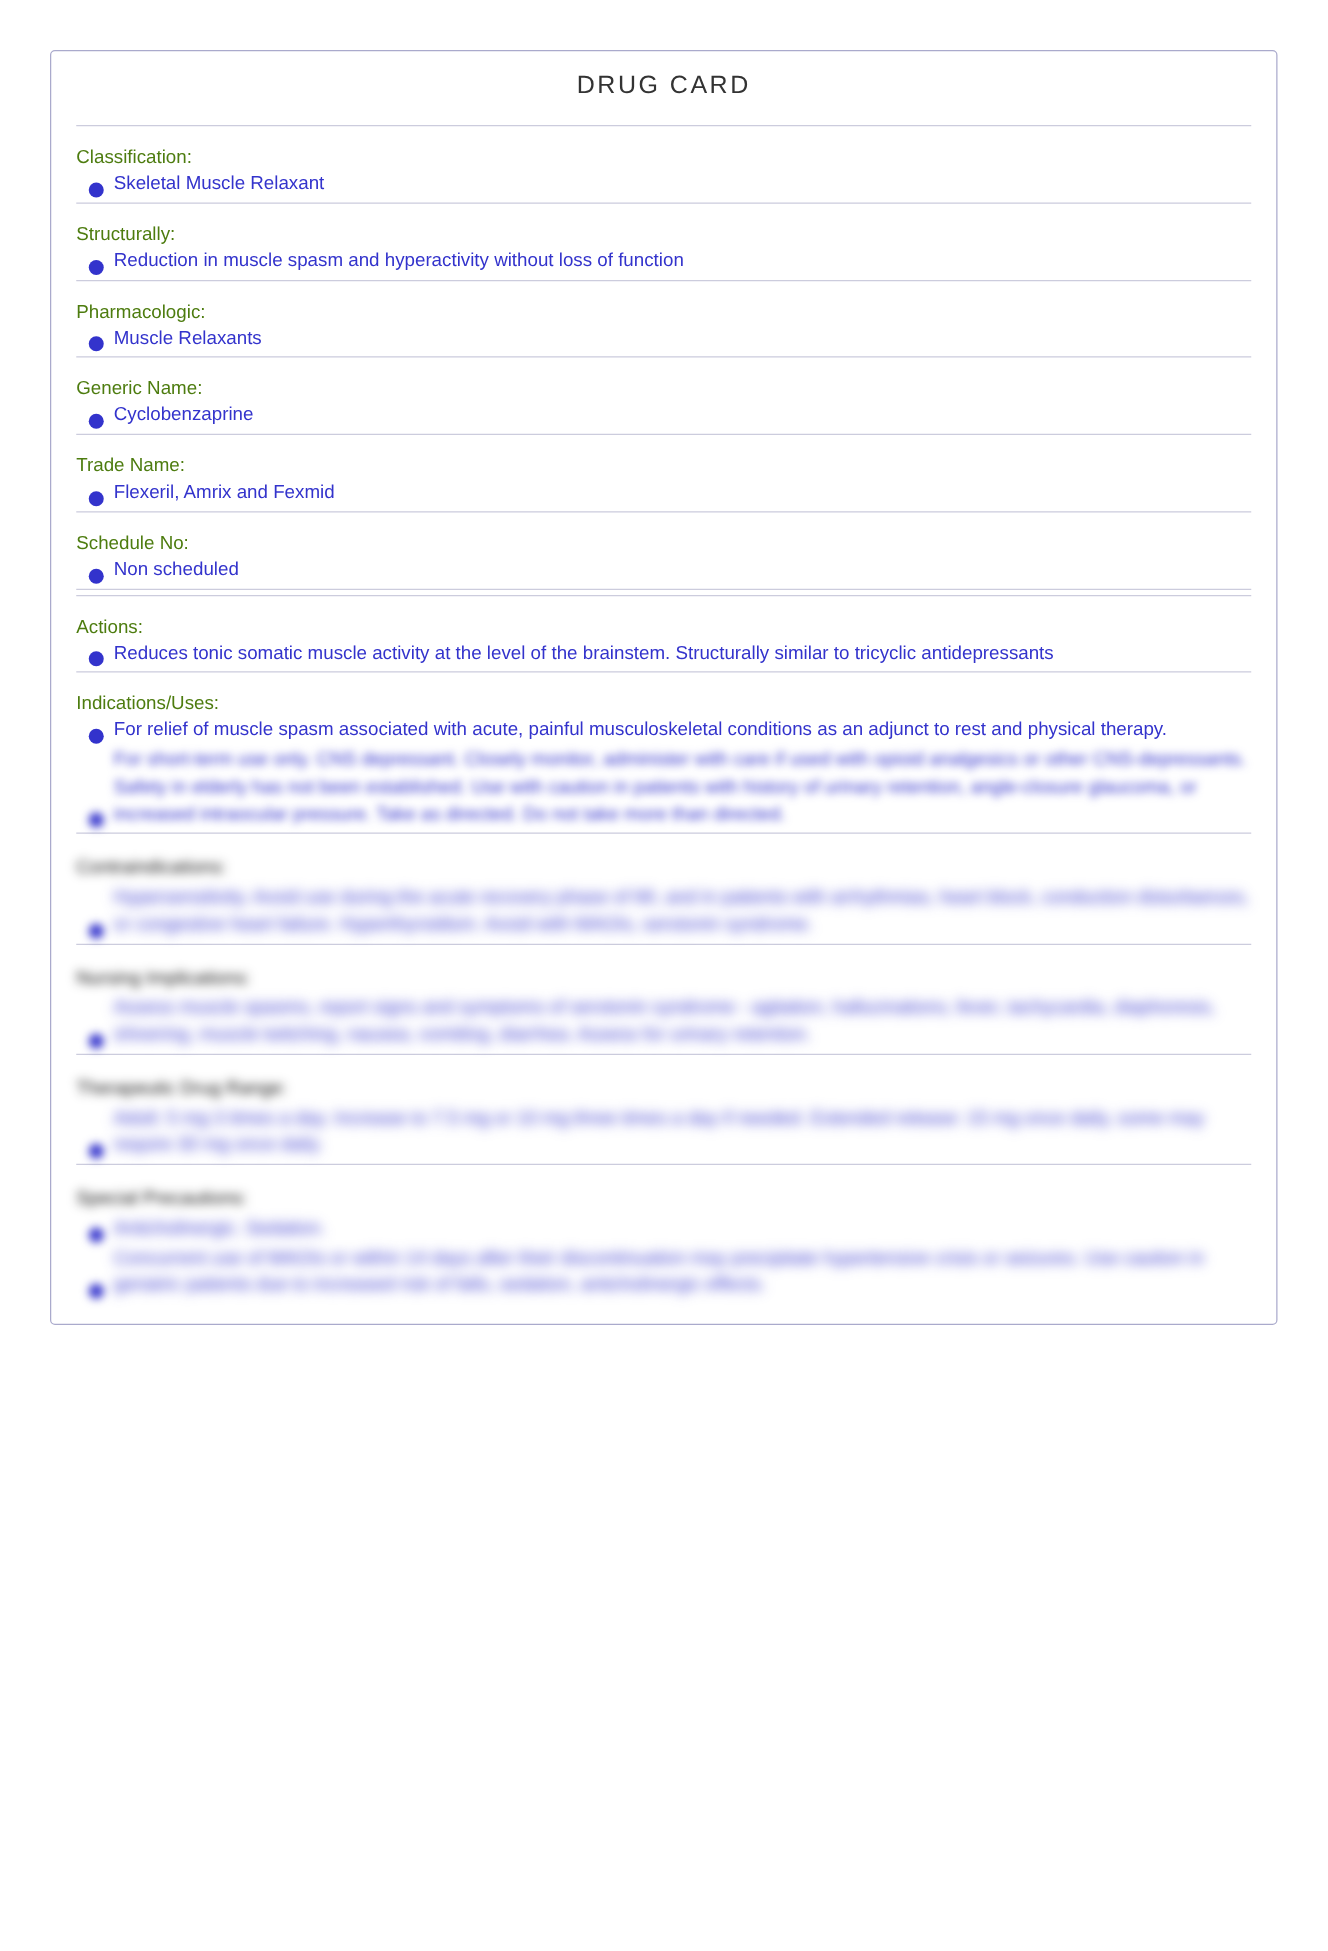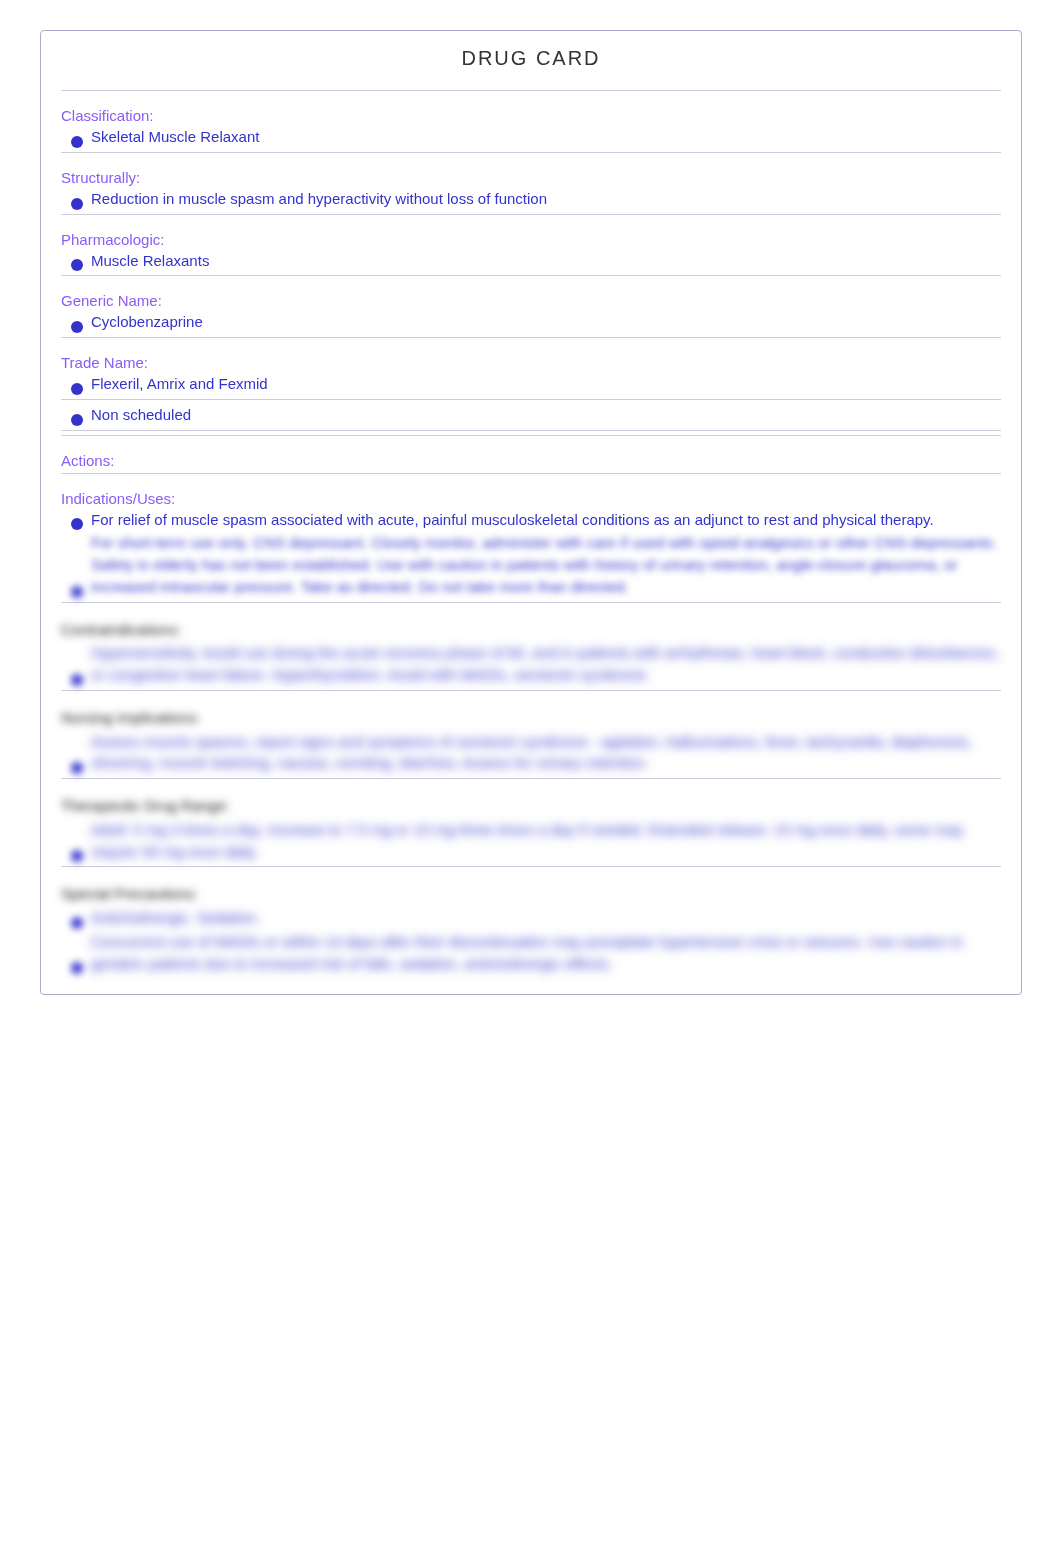--- a/index.html
+++ b/index.html
@@ -11,21 +11,21 @@
     body {
       background: #ffffff;
       font-family: Arial, sans-serif;
       font-size: 15px;
       color: #000080;
       width: 1062px;
       min-height: 1561px;
     }
 
     .page-wrapper {
-      padding: 30px 40px;
+      padding: 40px 40px;
     }
 
     .card {
       border: 1.5px solid #aaaacc;
       border-radius: 4px;
       padding: 16px 20px;
       background: #ffffff;
     }
 
     .card-title {
@@ -36,21 +36,21 @@
       letter-spacing: 2px;
       margin-bottom: 14px;
       padding-bottom: 6px;
     }
 
     .section {
       margin-bottom: 4px;
     }
 
     .section-label {
-      color: #8b5cf6;
+      color: #4d7c0f;
       font-size: 15px;
       margin-bottom: 2px;
       margin-top: 16px;
     }
 
     .section-items {
       list-style: none;
       padding-left: 10px;
     }
 
@@ -146,33 +146,40 @@
       <ul class="section-items">
         <li>
           <span class="bullet"></span>
           <span>Flexeril, Amrix and Fexmid</span>
         </li>
       </ul>
     </div>
     <hr class="divider">
 
     <div class="section">
+      <div class="section-label">Schedule No:</div>
       <ul class="section-items">
         <li>
           <span class="bullet"></span>
           <span>Non scheduled</span>
         </li>
       </ul>
     </div>
     <hr class="divider">
 
     <hr class="divider">
 
     <div class="section">
       <div class="section-label">Actions:</div>
+      <ul class="section-items">
+        <li>
+          <span class="bullet"></span>
+          <span>Reduces tonic somatic muscle activity at the level of the brainstem. Structurally similar to tricyclic antidepressants</span>
+        </li>
+      </ul>
     </div>
     <hr class="divider">
 
     <div class="section">
       <div class="section-label">Indications/Uses:</div>
       <ul class="section-items">
         <li>
           <span class="bullet"></span>
           <span>For relief of muscle spasm associated with acute, painful musculoskeletal conditions as an adjunct to rest and physical therapy.</span>
         </li>

